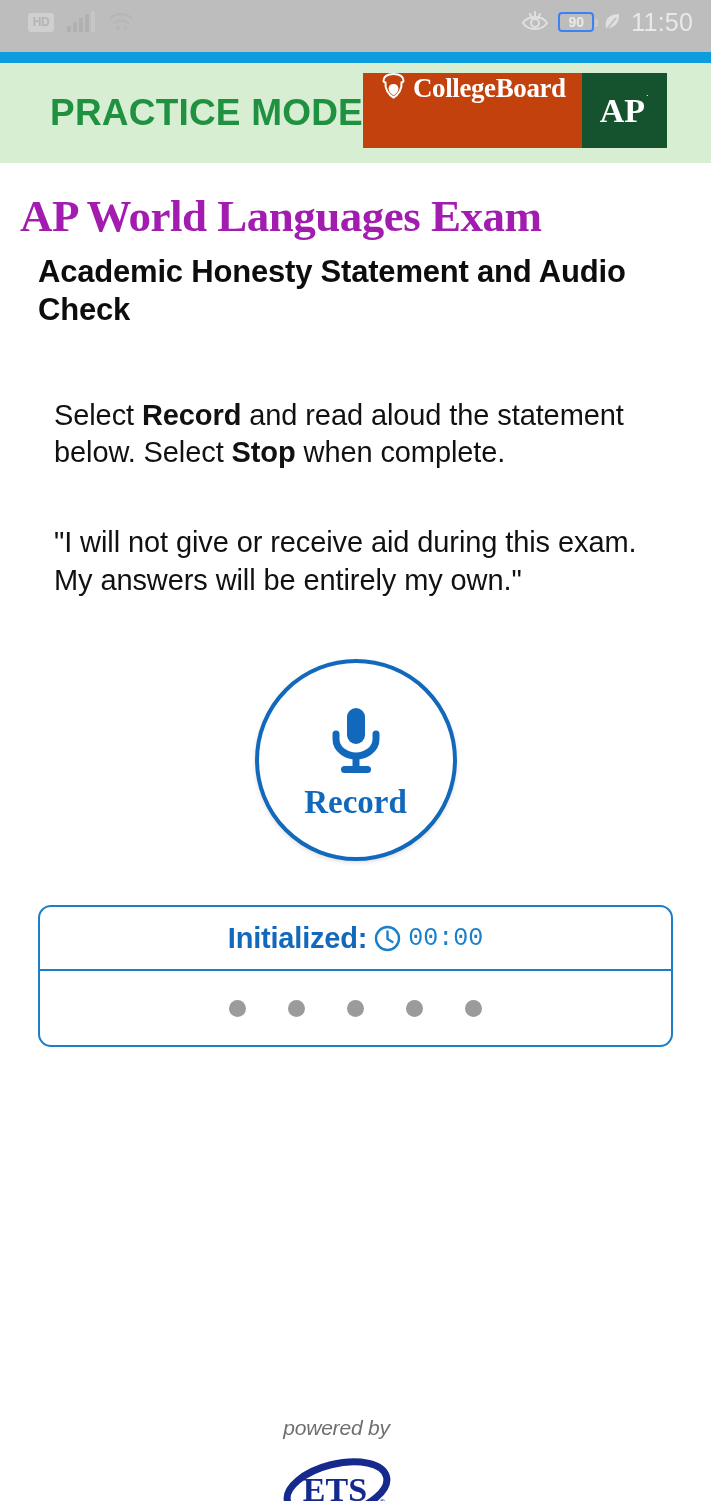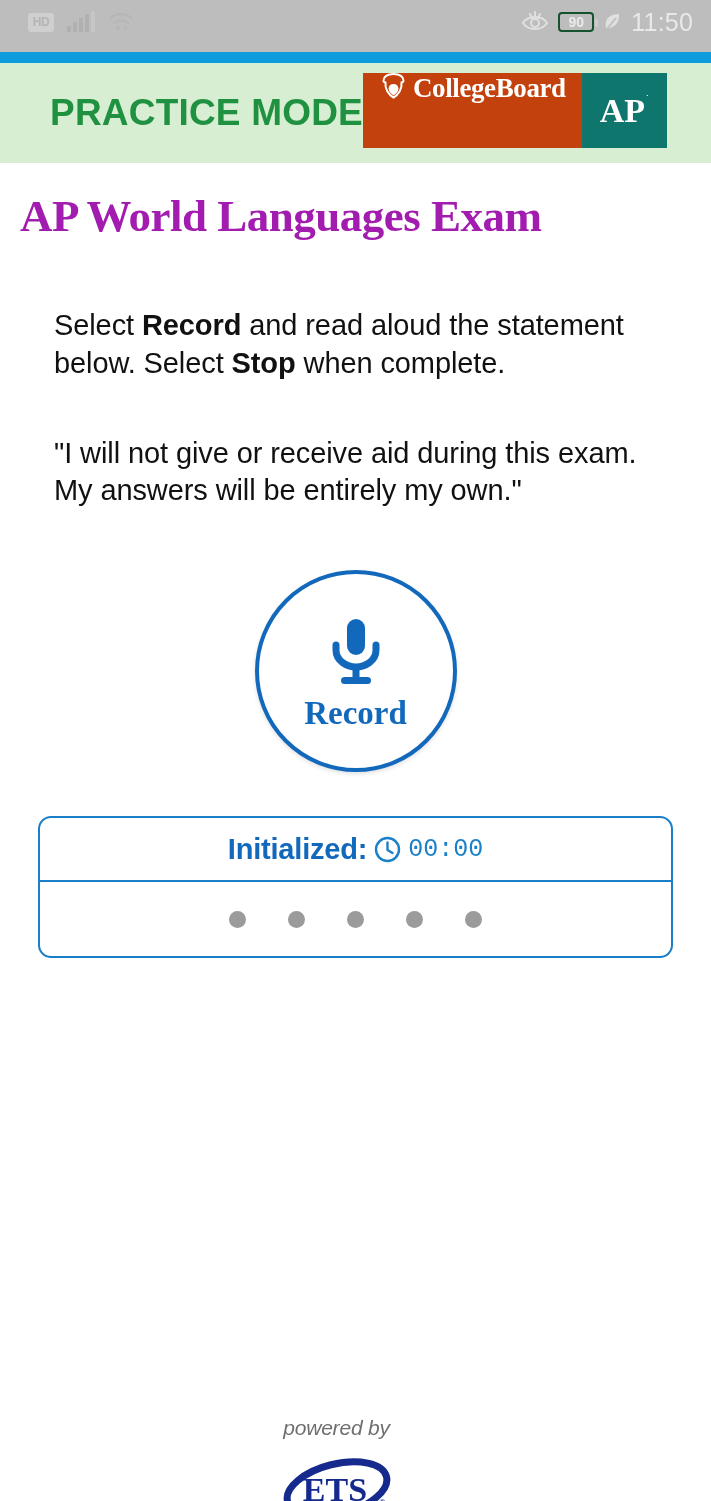--- a/index.html
+++ b/index.html
@@ -52,21 +52,21 @@
   .bars i:nth-child(5) { height: 21px; background: #c6c6c6; }
   .sb-time {
     color: #e9e9e9;
     font-size: 25px;
     letter-spacing: 0.2px;
     font-family: "Liberation Sans", sans-serif;
   }
   .batt {
     position: relative;
     width: 36px; height: 20px;
-    border: 2px solid #14532d;
+    border: 2px solid #3b82f6;
     border-radius: 4px;
     display: flex; align-items: center; justify-content: center;
     box-sizing: border-box;
   }
   .batt::after {
     content: "";
     position: absolute;
     right: -6px; top: 5px;
     width: 3px; height: 8px;
     background: #cbcbcb;
@@ -125,21 +125,21 @@
   .acorn { width: 25px; height: 30px; display: block; }
   .cb-text {
     color: #ffffff;
     font-family: "Liberation Serif", serif;
     font-weight: bold;
     font-size: 27px;
     letter-spacing: -0.4px;
     white-space: nowrap;
   }
   .ap-logo {
-    background: #0f766e;
+    background: #14532d;
     width: 85px;
     display: flex;
     align-items: center;
     justify-content: center;
     position: relative;
   }
   .ap-text {
     color: #ffffff;
     font-family: "Liberation Serif", serif;
     font-weight: bold;
@@ -339,20 +339,21 @@
     <div class="ap-logo">
       <span class="ap-text">AP</span>
       <span class="ap-reg">˙</span>
     </div>
   </div>
 </div>
 
 <div class="content">
 
   <h1 class="page-title">AP World Languages Exam</h1>
+  <h2 class="page-subtitle">Academic Honesty Statement and Audio Check</h2>
 
   <p class="para para-1"><span>Select </span><b>Record</b><span> and read aloud the statement below. Select </span><b>Stop</b><span> when complete.</span></p>
 
   <p class="para para-2">"I will not give or receive aid during this exam. My answers will be entirely my own."</p>
 
   <div class="record-wrap">
     <div class="record-btn">
       <svg class="mic-icon" viewBox="0 0 58 70">
         <rect x="20" y="2" width="18" height="36" rx="9" fill="#1269bc"></rect>
         <path d="M9 28 L9 33 C 9 44, 20 50, 29 50 C 38 50, 49 44, 49 33 L49 28" fill="none" stroke="#1269bc" stroke-width="7" stroke-linecap="round"></path>

